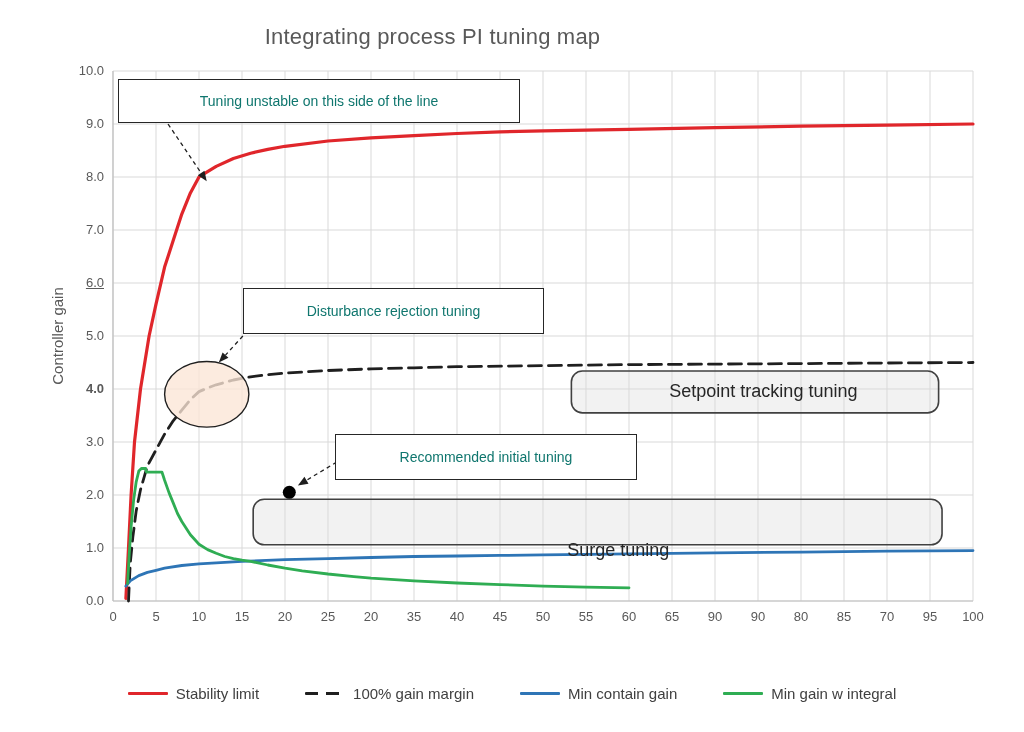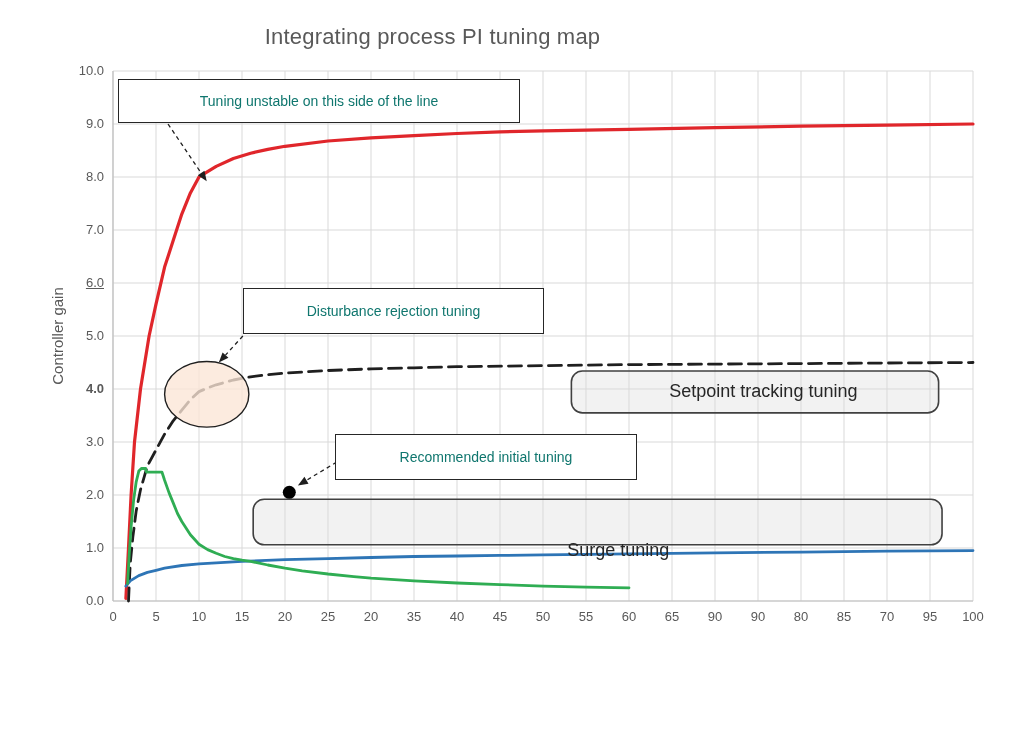--- a/index.html
+++ b/index.html
@@ -140,14 +140,32 @@
   <div class="callout" style="left:243px;top:288px;width:301px;height:46px;">
     <span>Disturbance rejection tuning</span>
   </div>
   <div class="callout" style="left:335px;top:434px;width:302px;height:46px;">
     <span>Recommended initial tuning</span>
   </div>
 
   <div class="zone-label" id="zone-label-0" style="left: 571.38px; top: 370.98px; width: 364px; height: 41.87px; padding-left: 10px;">Setpoint tracking tuning</div>
   <div class="zone-label" id="zone-label-1" style="left: 253.18px; top: 499.24px; width: 730px; height: 45.58px; margin-top: 28px;">Surge tuning</div>
 
+  <div class="legend">
+    <div class="legend-item">
+      <span class="legend-swatch" style="background: rgb(224, 38, 43);"></span>
+      <span class="legend-label">Stability limit</span>
+    </div>
+    <div class="legend-item">
+      <span class="legend-swatch" style="background: repeating-linear-gradient(90deg, rgb(31, 31, 31) 0px, rgb(31, 31, 31) 13px, transparent 13px, transparent 21px);"></span>
+      <span class="legend-label">100% gain margin</span>
+    </div>
+    <div class="legend-item">
+      <span class="legend-swatch" style="background: rgb(46, 117, 182);"></span>
+      <span class="legend-label">Min contain gain</span>
+    </div>
+    <div class="legend-item">
+      <span class="legend-swatch" style="background: rgb(47, 173, 83);"></span>
+      <span class="legend-label">Min gain w integral</span>
+    </div>
+  </div>
 
 </div>
 
 </body></html>

